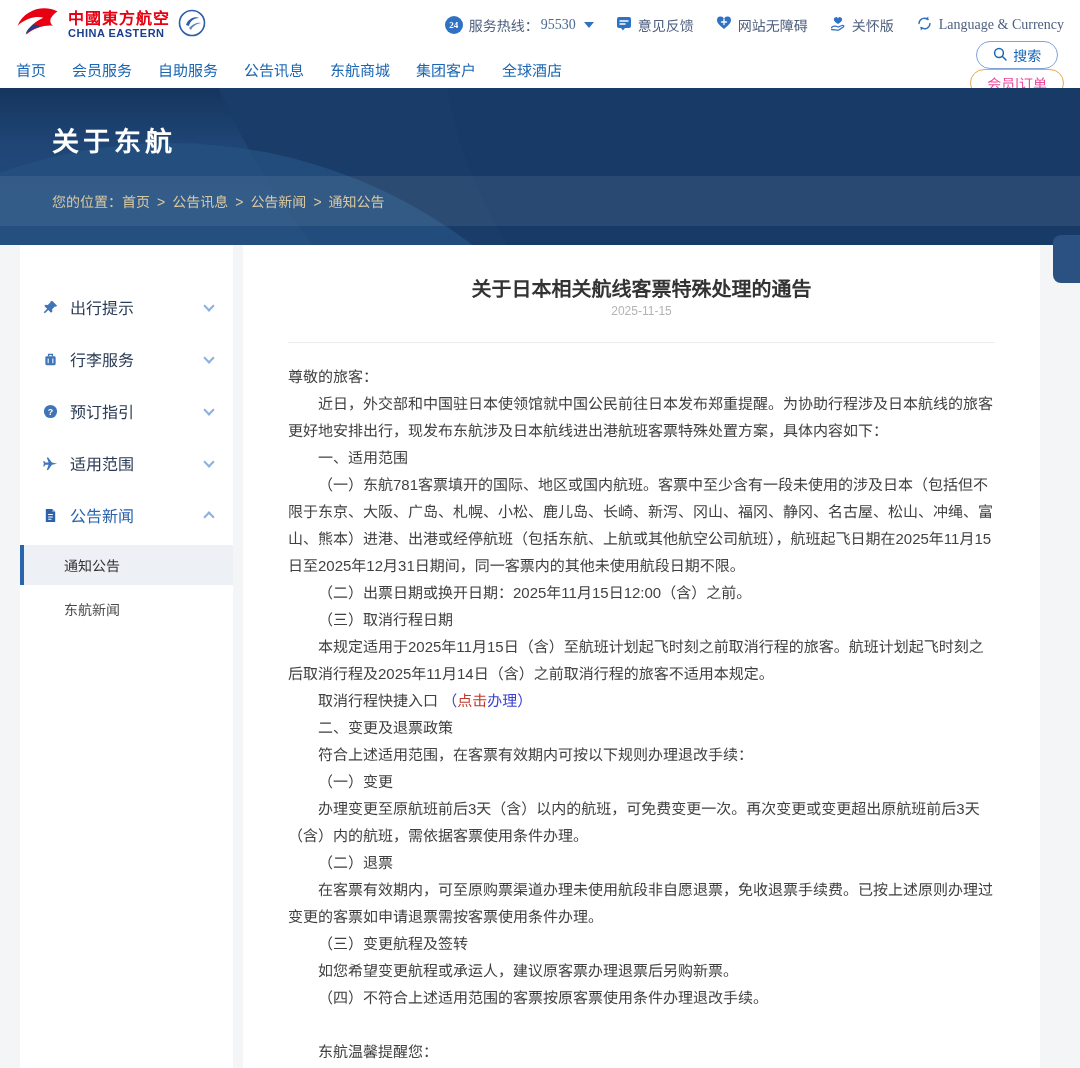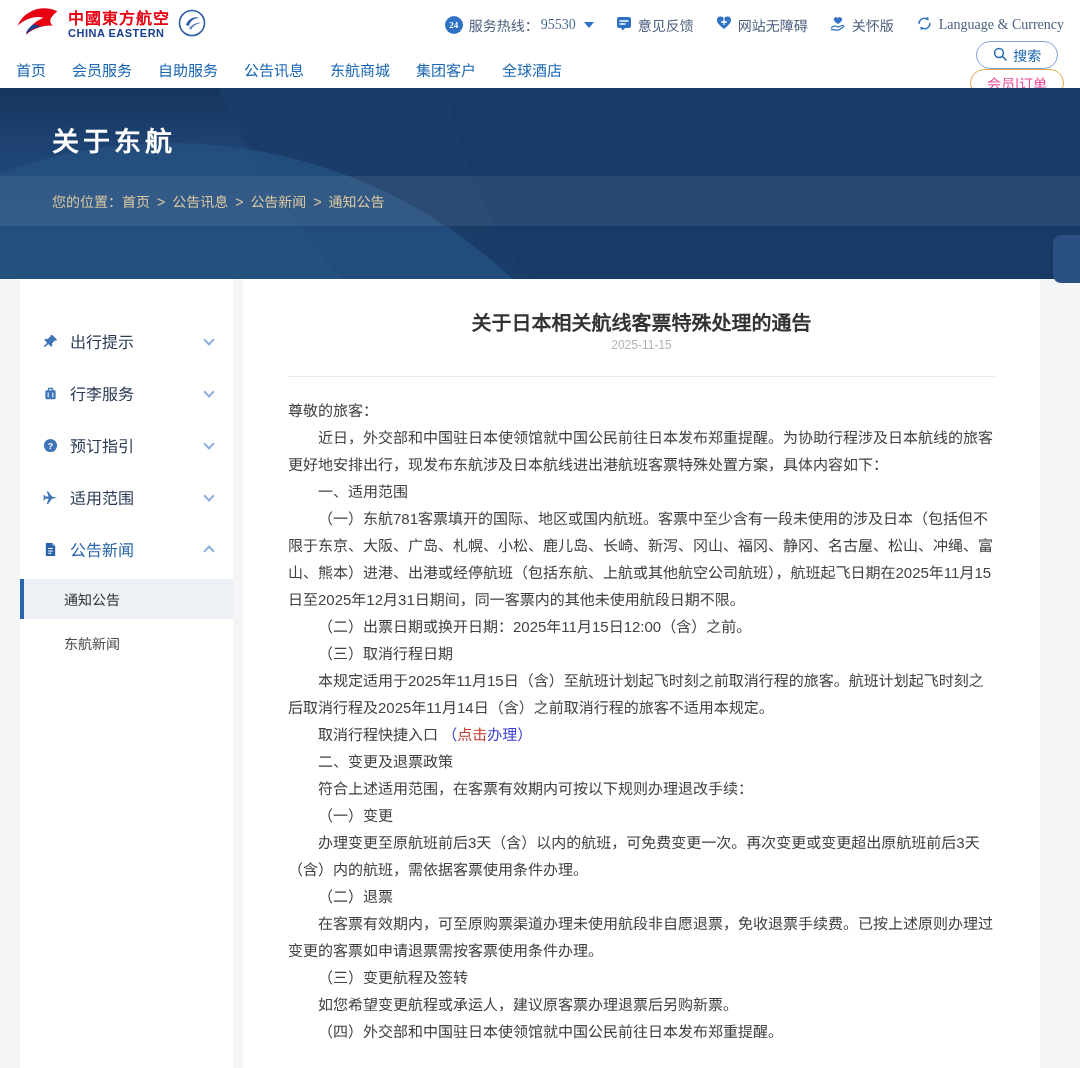--- a/index.html
+++ b/index.html
@@ -23,21 +23,21 @@
   .navrow { height:38px; display:flex; align-items:center; padding:0 16px; background:#fff; }
   .nav-links { display:flex; gap:26px; }
   .nav-link { color:#1a66b3; font-size:15px; text-decoration:none; cursor:pointer; }
   .nav-actions { margin-left:auto; display:flex; gap:0; align-items:center;flex-direction:column; }
   .pill { height:28px; padding:0 16px; border-radius:15px; display:flex; align-items:center; gap:6px;
     font-size:14px; cursor:pointer; background:#fff; }
   .pill-search { border:1px solid #7ea3d6; color:#1a66b3; }
   .pill-member { border:1px solid #e3a94f; color:#ec4899; }
 
   
-  .banner { position:relative; height:191px; overflow:hidden;
+  .banner { position:relative; height:157px; overflow:hidden;
     background:linear-gradient(180deg,#15355d 0%,#1f4575 35%,#24507f 100%); }
   .curveA { position:absolute; width:1000px; height:1000px; border-radius:50%;
     background:#24507f; left:-330px; top:55px; opacity:.8; }
   .curveB { position:absolute; width:1400px; height:1400px; border-radius:50%;
     background:#1a3c68; right:-480px; top:-980px; }
   .curveC { position:absolute; width:900px; height:900px; border-radius:50%;
     background:#173a66; right:-260px; top:-530px; }
   .banner-title { position:absolute; z-index:3; left:52px; top:32px; color:#fff;
     font-family:"Liberation Serif","DejaVu Serif",serif; font-size:27px; letter-spacing:4px; }
   .crumb-band { position:absolute; z-index:3; left:0; right:0; top:88px; height:50px;
@@ -266,18 +266,18 @@
         <p>本规定适用于2025年11月15日（含）至航班计划起飞时刻之前取消行程的旅客。航班计划起飞时刻之后取消行程及2025年11月14日（含）之前取消行程的旅客不适用本规定。</p>
         <p><span>取消行程快捷入口 </span><span class="lnk link-blue">（</span><span class="lnk link-red">点击</span><span class="lnk link-blue">办理</span><span class="lnk link-blue">）</span></p>
         <p>二、变更及退票政策</p>
         <p>符合上述适用范围，在客票有效期内可按以下规则办理退改手续：</p>
         <p>（一）变更</p>
         <p>办理变更至原航班前后3天（含）以内的航班，可免费变更一次。再次变更或变更超出原航班前后3天（含）内的航班，需依据客票使用条件办理。</p>
         <p>（二）退票</p>
         <p>在客票有效期内，可至原购票渠道办理未使用航段非自愿退票，免收退票手续费。已按上述原则办理过变更的客票如申请退票需按客票使用条件办理。</p>
         <p>（三）变更航程及签转</p>
         <p>如您希望变更航程或承运人，建议原客票办理退票后另购新票。</p>
-        <p>（四）外交部和中国驻日本使领馆就中国公民前往日本发布郑重提醒。</p>
+        <p>（四）不符合上述适用范围的客票按原客票使用条件办理退改手续。</p>
         <div class="blank"></div>
         <p>东航温馨提醒您：</p>
       </div>
   </section>
 </div>
 
 </body></html>

